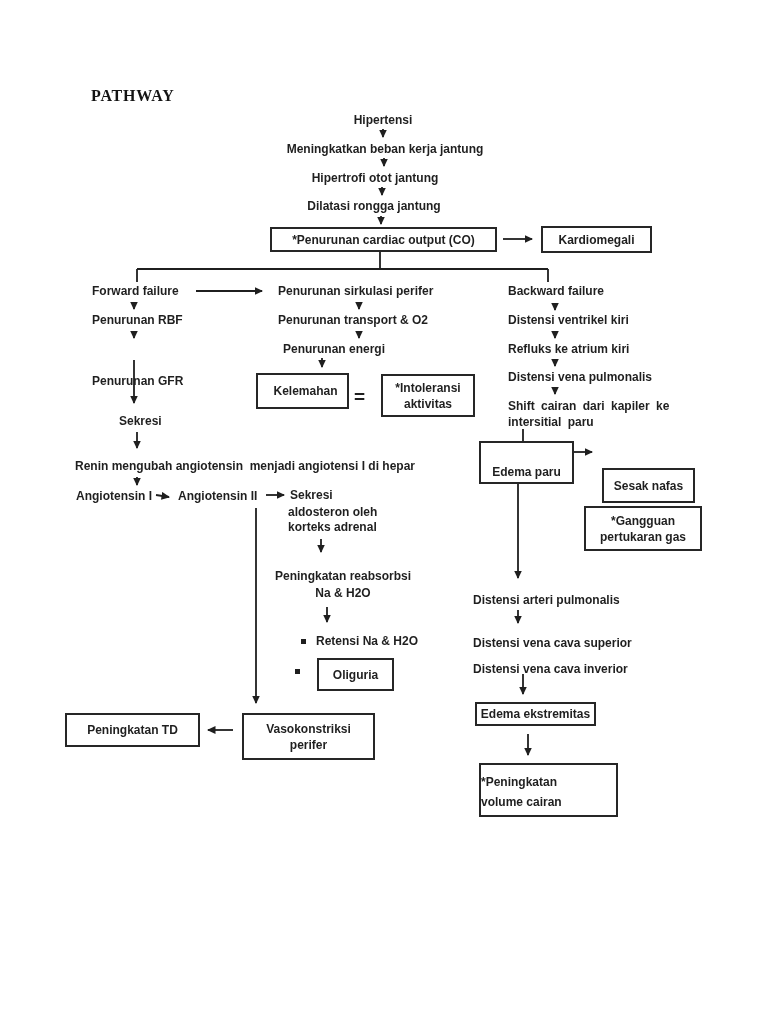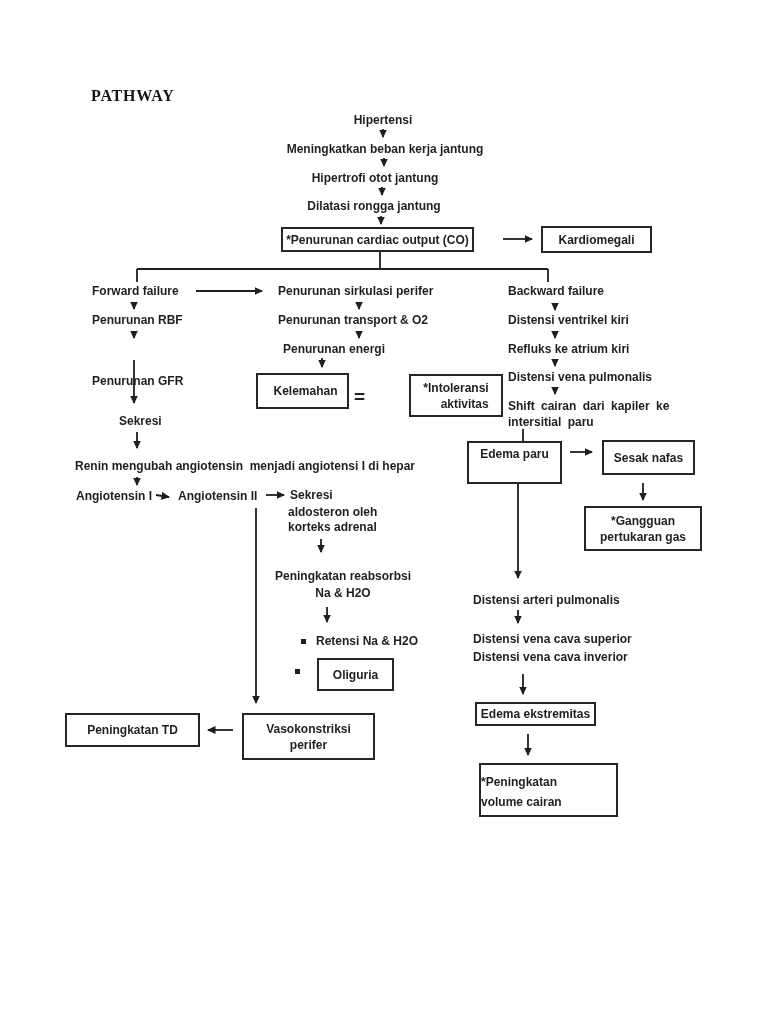--- a/index.html
+++ b/index.html
@@ -13,21 +13,21 @@
   .c { transform:translateX(-50%); }
   .title {
     position:absolute; font-family:"Liberation Serif", serif; font-weight:bold;
     font-size:16px; letter-spacing:0.8px; color:#141414;
   }
   .box {
     position:absolute; border:2px solid #262626; box-sizing:border-box;
     display:flex; align-items:center; justify-content:center; text-align:center;
     font-size:12px; line-height:16px; white-space:pre-line; background:#ffffff;
   }
-  .box.top-align { align-items:flex-start; padding-top:3px; }
+  .box.top-align { align-items:flex-start; padding-top:21px;margin-left:12px; }
   .box.left-align { justify-content:flex-start; align-items:flex-start;
     text-align:left; padding:7px 0 0 0; line-height:20px; }
   .overlay { position:absolute; left:0; top:0; pointer-events:none; }
   .bullet { position:absolute; width:5px; height:5px; background:#1f1f1f; }
   .equals { position:absolute; font-size:19px; font-weight:bold; color:#1f1f1f; }
   .wsp { word-spacing:3px; }
 </style>
 </head>
 <body>
 
@@ -82,21 +82,21 @@
       <line x1="528" y1="734" x2="528" y2="755" marker-end="url(#ah)"></line>
     </g>
   </svg>
 
   <div class="title" style="left:91px; top:87px;">PATHWAY</div>
 
   <div class="t nw c" style="left:383px; top:113px;">Hipertensi</div>
   <div class="t nw c" style="left:385px; top:142px;">Meningkatkan beban kerja jantung</div>
   <div class="t nw c" style="left:375px; top:171px;">Hipertrofi otot jantung</div>
   <div class="t nw c" style="left:374px; top:199px;">Dilatasi rongga jantung</div>
-  <div class="box" style="left:281px; top:227px; width:193px; height:25px;">*Penurunan cardiac output (CO)</div>
+  <div class="box" style="left:270px; top:227px; width:227px; height:25px;">*Penurunan cardiac output (CO)</div>
   <div class="box" style="left:541px; top:226px; width:111px; height:27px;">Kardiomegali</div>
 
   <div class="t nw" style="left:92px; top:284px;">Forward failure</div>
   <div class="t nw" style="left:92px; top:313px;">Penurunan RBF</div>
   <div class="t nw" style="left:92px; top:342px;margin-top:32px;">Penurunan GFR</div>
   <div class="t nw" style="left:119px; top:414px;">Sekresi</div>
   <div class="t nw" style="left:75px; top:459px;">Renin mengubah angiotensin  menjadi angiotensi I di hepar</div>
   <div class="t nw" style="left:76px; top:489px;">Angiotensin I</div>
   <div class="t nw" style="left:178px; top:489px;">Angiotensin II</div>
   <div class="t nw" style="left:290px; top:488px;">Sekresi</div>
@@ -110,33 +110,33 @@
   <div class="box" style="left:317px; top:658px; width:77px; height:33px;">Oliguria</div>
   <div class="box" style="left:242px; top:713px; width:133px; height:47px;">Vasokonstriksi
 perifer</div>
   <div class="box" style="left:65px; top:713px; width:135px; height:34px;">Peningkatan TD</div>
 
   <div class="t nw" style="left:278px; top:284px;">Penurunan sirkulasi perifer</div>
   <div class="t nw" style="left:278px; top:313px;">Penurunan transport &amp; O2</div>
   <div class="t nw" style="left:283px; top:342px;">Penurunan energi</div>
   <div class="box" style="left:256px; top:373px; width:93px; height:36px;padding-left:6px;">Kelemahan</div>
   <div class="equals" style="left:354px; top:386px;">=</div>
-  <div class="box" style="left:409px; top:374px; width:94px; height:43px;text-align:right;">*Intoleransi
+  <div class="box" style="left:381px; top:374px; width:94px; height:43px;">*Intoleransi
 aktivitas</div>
 
   <div class="t nw" style="left:508px; top:284px;">Backward failure</div>
   <div class="t nw" style="left:508px; top:313px;">Distensi ventrikel kiri</div>
   <div class="t nw" style="left:508px; top:342px;">Refluks ke atrium kiri</div>
   <div class="t nw" style="left:508px; top:370px;">Distensi vena pulmonalis</div>
   <div class="t wsp" style="left:508px; top:398px; width:175px; line-height:16px;">Shift cairan dari kapiler ke
 intersitial paru</div>
   <div class="box top-align" style="left:467px; top:441px; width:95px; height:43px;">Edema paru</div>
-  <div class="box" style="left:602px; top:440px; width:93px; height:35px;text-align:right;">Sesak nafas</div>
+  <div class="box" style="left:602px; top:468px; width:93px; height:35px;text-align:right;">Sesak nafas</div>
   <div class="box" style="left:584px; top:506px; width:118px; height:45px;">*Gangguan
 pertukaran gas</div>
   <div class="t nw" style="left:473px; top:593px;">Distensi arteri pulmonalis</div>
-  <div class="t" style="left:473px; top:630px; line-height:18px;">Distensi vena cava superior
+  <div class="t" style="left:473px; top:630px; line-height:26px;">Distensi vena cava superior
 Distensi vena cava inverior</div>
   <div class="box" style="left:475px; top:702px; width:121px; height:24px;">Edema ekstremitas</div>
   <div class="box left-align" style="left:479px; top:763px; width:139px; height:54px;">*Peningkatan
 volume cairan</div>
 
 </div>
 
 </body></html>

